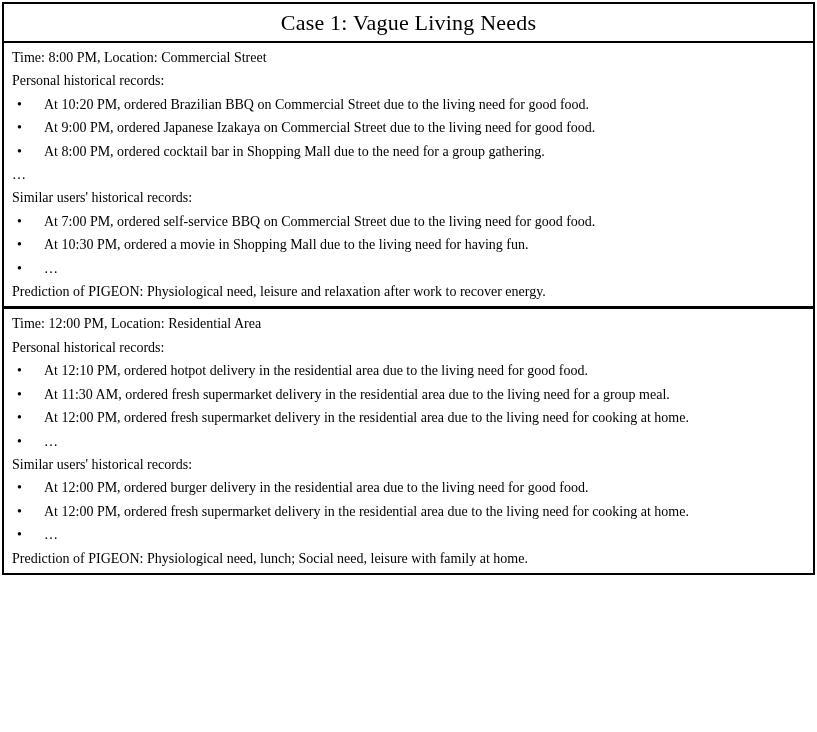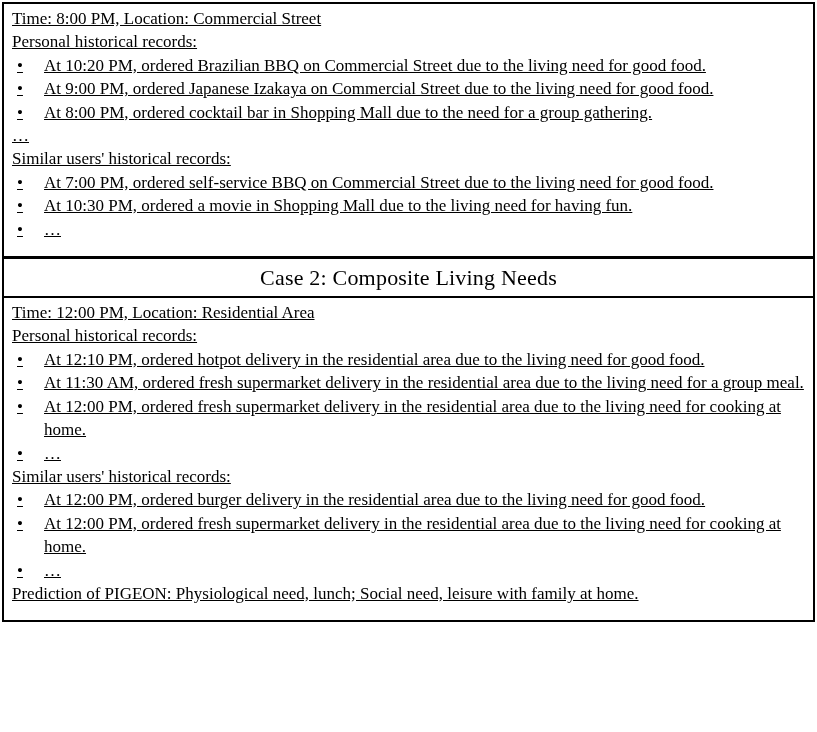--- a/index.html
+++ b/index.html
@@ -28,40 +28,40 @@
   .case-header {
     height: 37px;
     border-bottom: 2px solid #000000;
     display: flex;
     align-items: center;
     justify-content: center;
     font-size: 22px;
     letter-spacing: 0.2px;
   }
   .case-body {
-    padding: 3px 6px 15px 8px;
-    font-size: 17px;
+    padding: 3px 6px 3px 8px;
+    font-size: 14px;
     line-height: 23.4px;
-    text-decoration: underline;
   }
   .line { display: flex; }
   .line .marker {
     flex: 0 0 32px;
     padding-left: 5px;
     box-sizing: border-box;
   }
   .line .txt { flex: 1 1 auto; }
   .line.plain .txt { padding-left: 0; }
 </style>
 </head>
 <body>
 
 <div class="figure">
 
   <section class="case">
+    <div class="case-header">Case 1: Vague Living Needs</div>
     <div class="case-body">
 
       <div class="line plain">
         <span class="txt">Time: 8:00 PM, Location: Commercial Street</span>
       </div>
       <div class="line plain">
         <span class="txt">Personal historical records:</span>
       </div>
       <div class="line bullet">
         <span class="marker">•</span>
@@ -86,26 +86,28 @@
         <span class="txt">At 7:00 PM, ordered self-service BBQ on Commercial Street due to the living need for good food.</span>
       </div>
       <div class="line bullet">
         <span class="marker">•</span>
         <span class="txt">At 10:30 PM, ordered a movie in Shopping Mall due to the living need for having fun.</span>
       </div>
       <div class="line bullet">
         <span class="marker">•</span>
         <span class="txt">…</span>
       </div>
+      <div class="line plain">
+        <span class="txt">Prediction of PIGEON: Physiological need, leisure and relaxation after work to recover energy.</span>
+      </div>
 
     </div>
   </section>
 
   <section class="case">
-    <div class="case-header">Case 2: Composite Living Needs</div>
     <div class="case-body">
 
       <div class="line plain">
         <span class="txt">Time: 12:00 PM, Location: Residential Area</span>
       </div>
       <div class="line plain">
         <span class="txt">Personal historical records:</span>
       </div>
       <div class="line bullet">
         <span class="marker">•</span>

